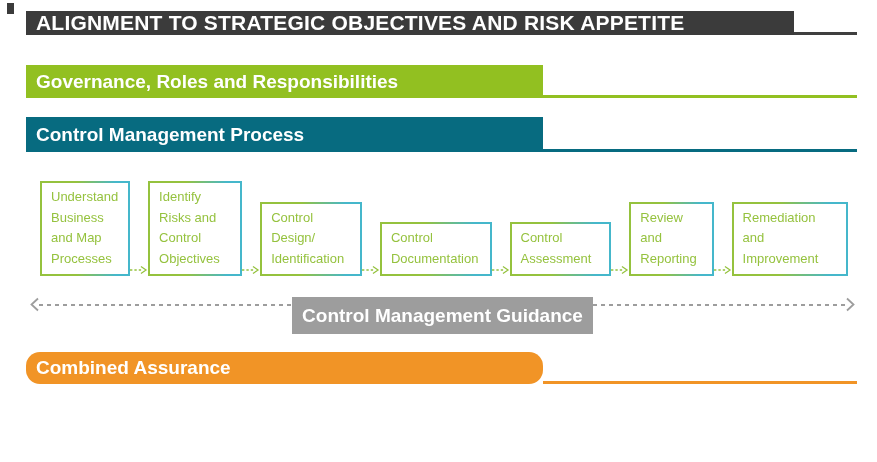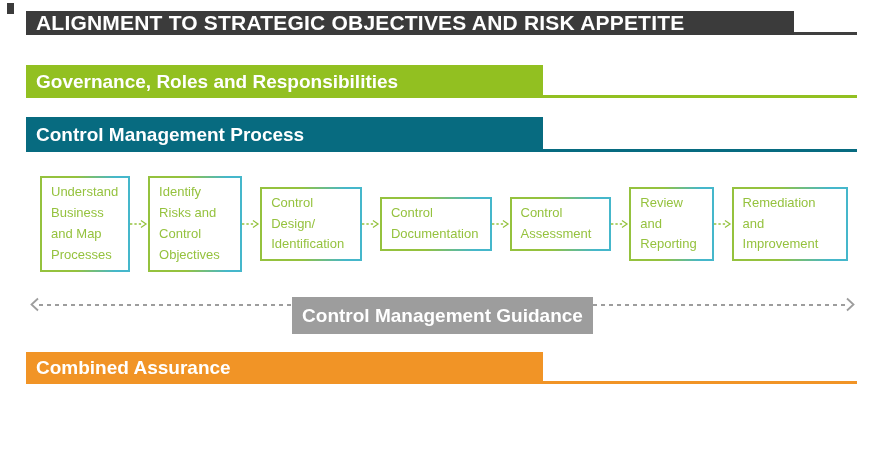--- a/index.html
+++ b/index.html
@@ -51,33 +51,33 @@
 
   .governance-row { top: 65px; }
   .governance-bar { width: 517px; height: 33px; background: #92C021; }
   .ext-green      { background: #92C021; }
 
   .control-row { top: 117px; }
   .control-bar { width: 517px; height: 35px; background: #076B80; }
   .ext-teal    { background: #076B80; }
 
   .assurance-row { top: 352px; }
-  .assurance-bar { width: 517px; height: 32px; background: #F19426; }
+  .assurance-bar { width: 517px; height: 32px; background: #F19426; border-radius: 14px; }
   .ext-orange    { background: #F19426; }
 
   .infra-row { top: 403px; }
   .infra-bar { width: 517px; height: 32px; background: #E4024E; }
   .ext-pink  { background: #E4024E; }
 
   
   .steps-row {
     position: absolute;
     top: 172px; left: 28px; right: 29px; height: 104px;
     display: flex;
-    align-items: center;
+    align-items: flex-end;
     padding-left: 12px;
   }
   .step-box {
     box-sizing: border-box;
     border: 2px solid transparent;
     border-image: linear-gradient(90deg, #95C23E 40%, #45B7CB 85%) 1;
     display: flex;
     align-items: center;
     padding: 4px 3px 4px 9px;
   }

